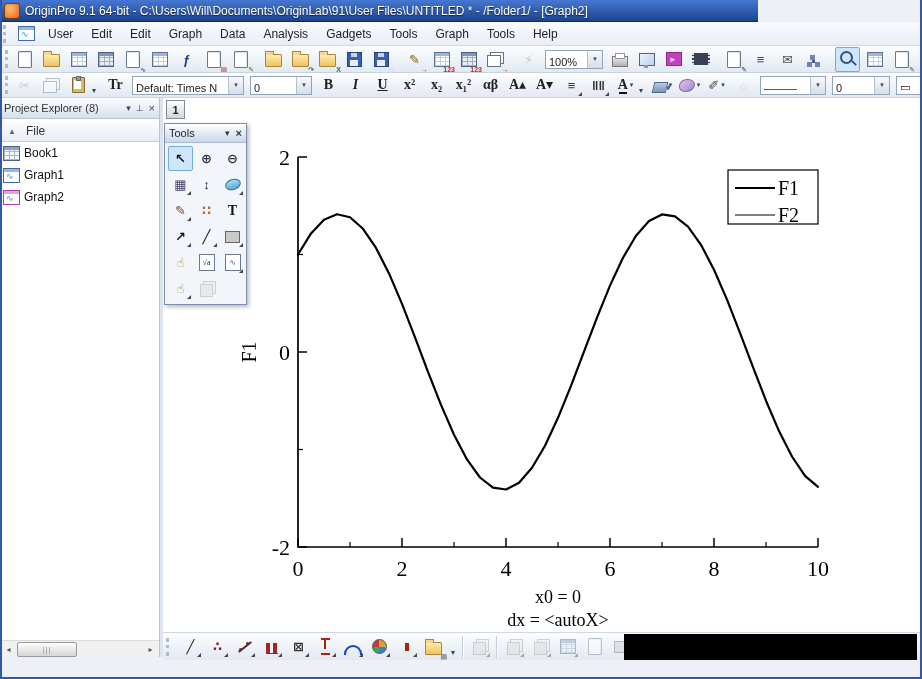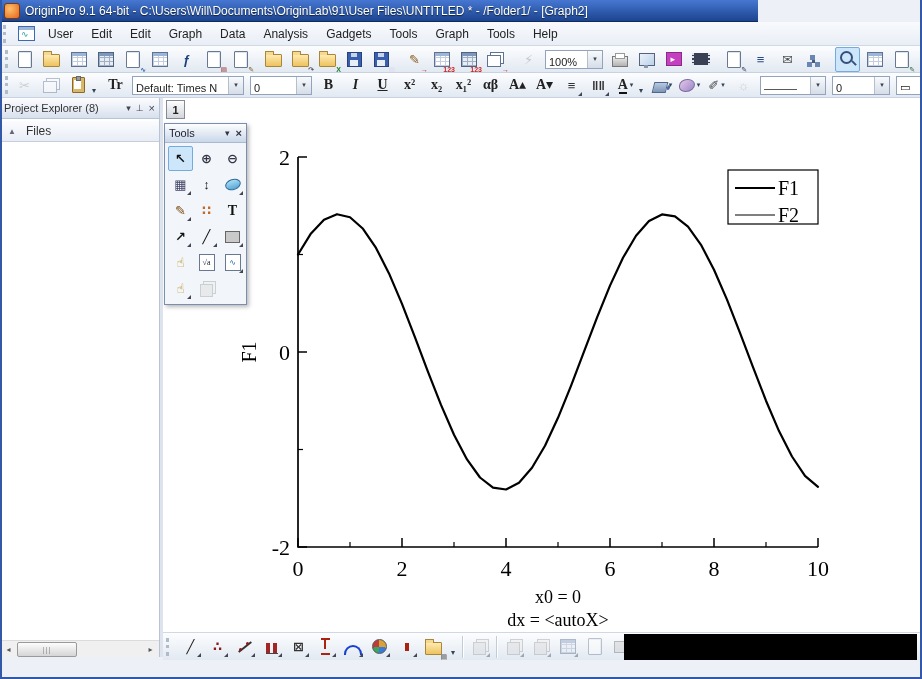--- a/index.html
+++ b/index.html
@@ -418,22 +418,36 @@
     <div id="panel-header">
       <span>Project Explorer (8)</span>
       <span class="hsp">
         <span class="hic">▾</span>
         <span class="hic">⊥</span>
         <span class="hic" style="font-size:11px;">×</span>
       </span>
     </div>
     <div id="list-header">
       <span class="sort">▲</span>
-      <span>Files</span>
+      <span>File</span>
     </div>
+    <div id="pe-list">
+        <div class="pe-item">
+          <span class="ic ic-wb"></span>
+          <span class="">Book1</span>
+        </div>
+        <div class="pe-item">
+          <span class="ic ic-gr"></span>
+          <span class="">Graph1</span>
+        </div>
+        <div class="pe-item">
+          <span class="ic ic-gr2"></span>
+          <span class="">Graph2</span>
+        </div>
+      </div>
     <div id="panel-hscroll">
       <span class="sbtn l">◂</span>
       <span class="thumb">|||</span>
       <span class="sbtn r">▸</span>
     </div>
   </div>
   <div id="splitter"></div>
 
   <div id="graphwin">
     <div id="layer1-btn">1</div>

